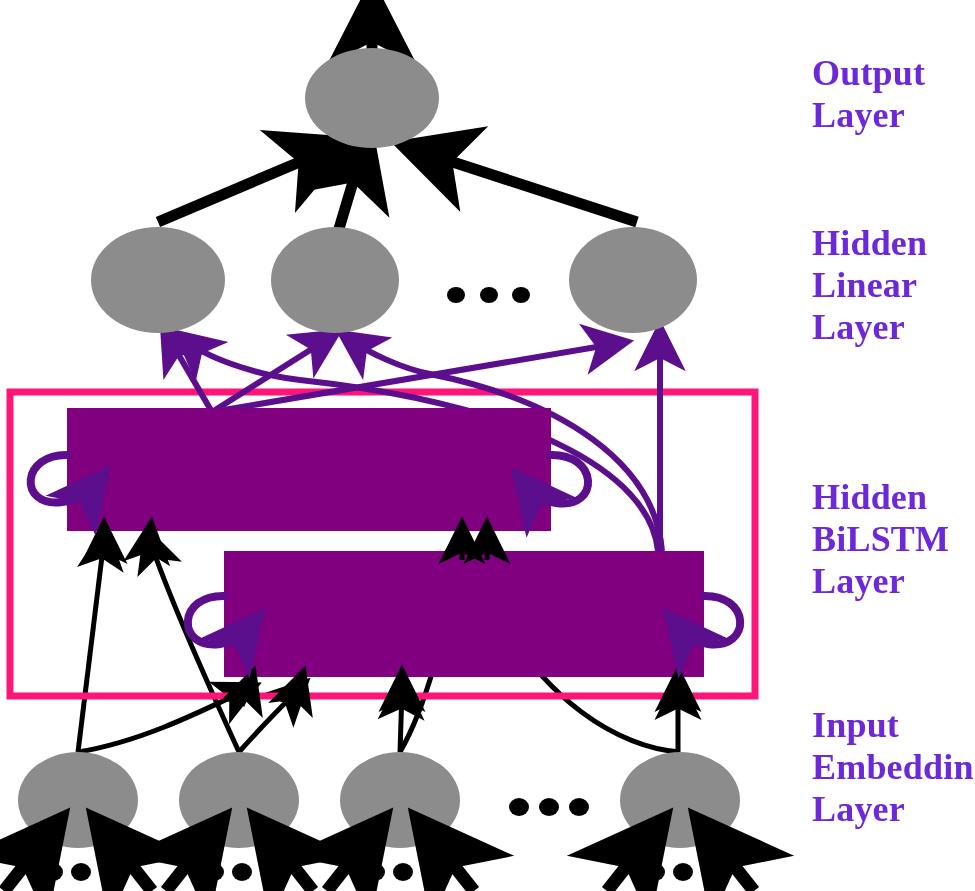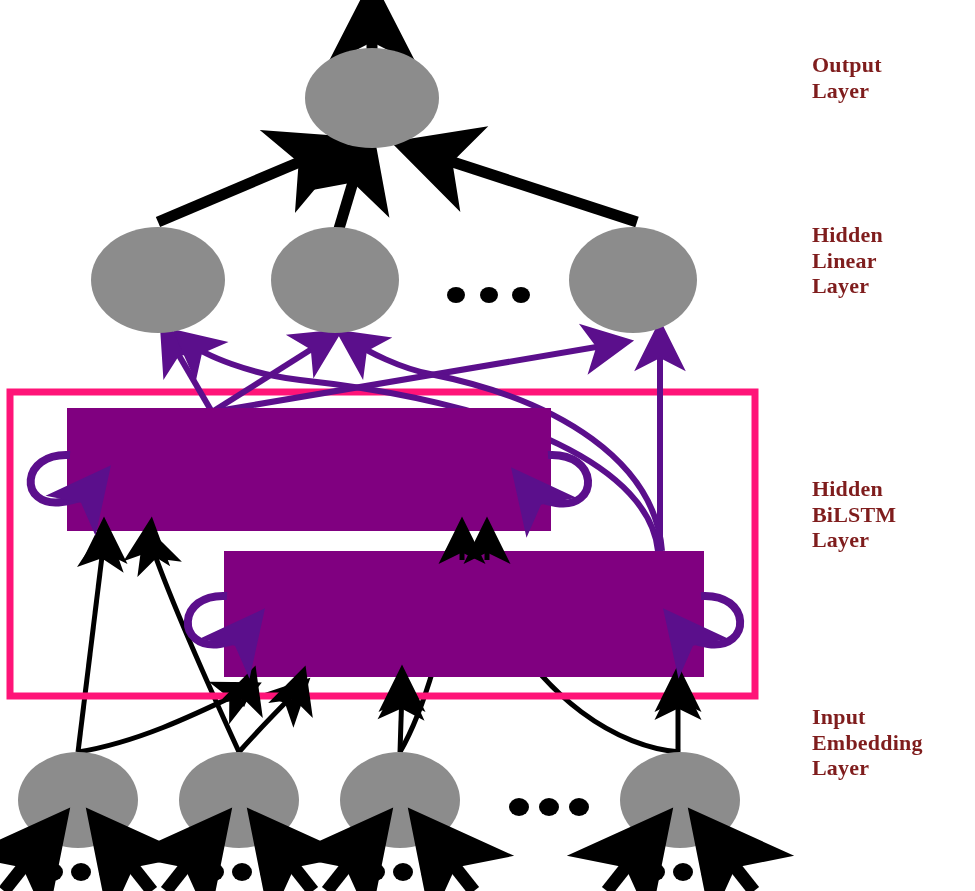--- a/index.html
+++ b/index.html
@@ -24,23 +24,23 @@
     top: 0;
     left: 0;
     width: 975px;
     height: 891px;
     display: block;
   }
   .layer-label {
     position: absolute;
     font-family: "Liberation Serif", "DejaVu Serif", serif;
     font-weight: bold;
-    font-size: 22px;
+    font-size: 36px;
     line-height: 1.17;
-    color: #7f1d1d;
+    color: #6d28d9;
     white-space: pre-line;
     letter-spacing: 0.2px;
   }
   #label-output   { left: 812px; top: 52px; }
   #label-linear   { left: 812px; top: 222px; }
   #label-bilstm   { left: 812px; top: 476px; }
   #label-input    { left: 812px; top: 704px; }
 </style>
 </head>
 <body>

